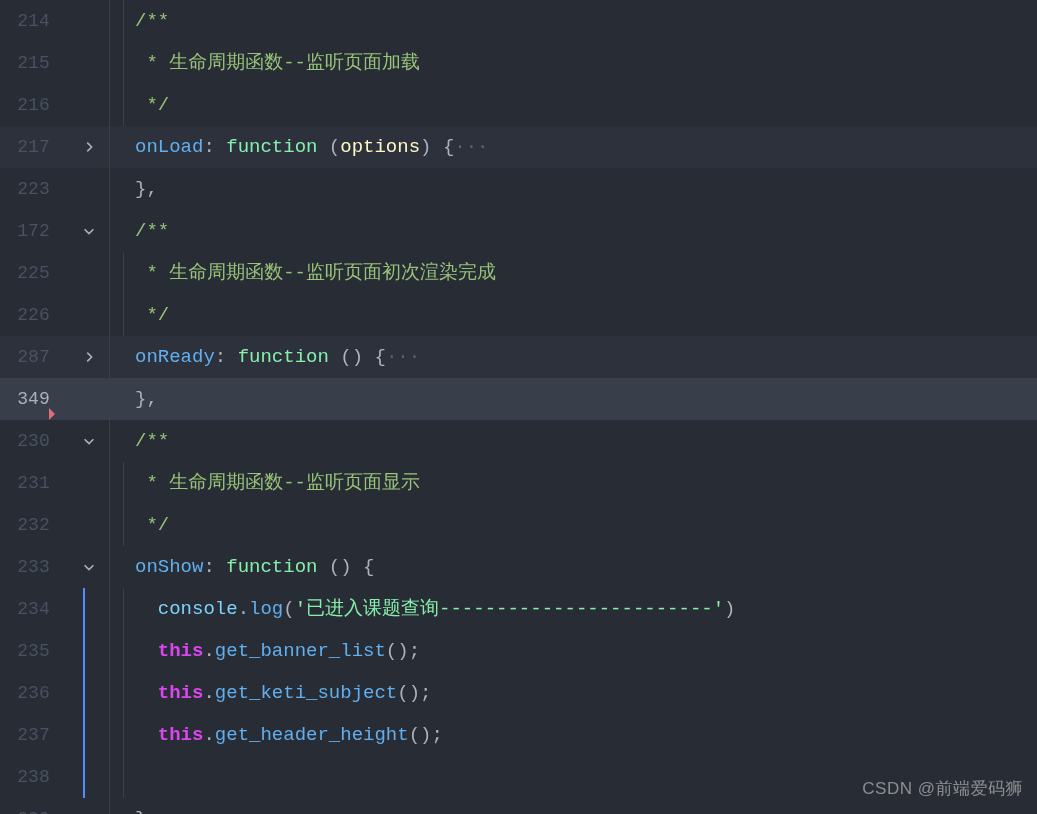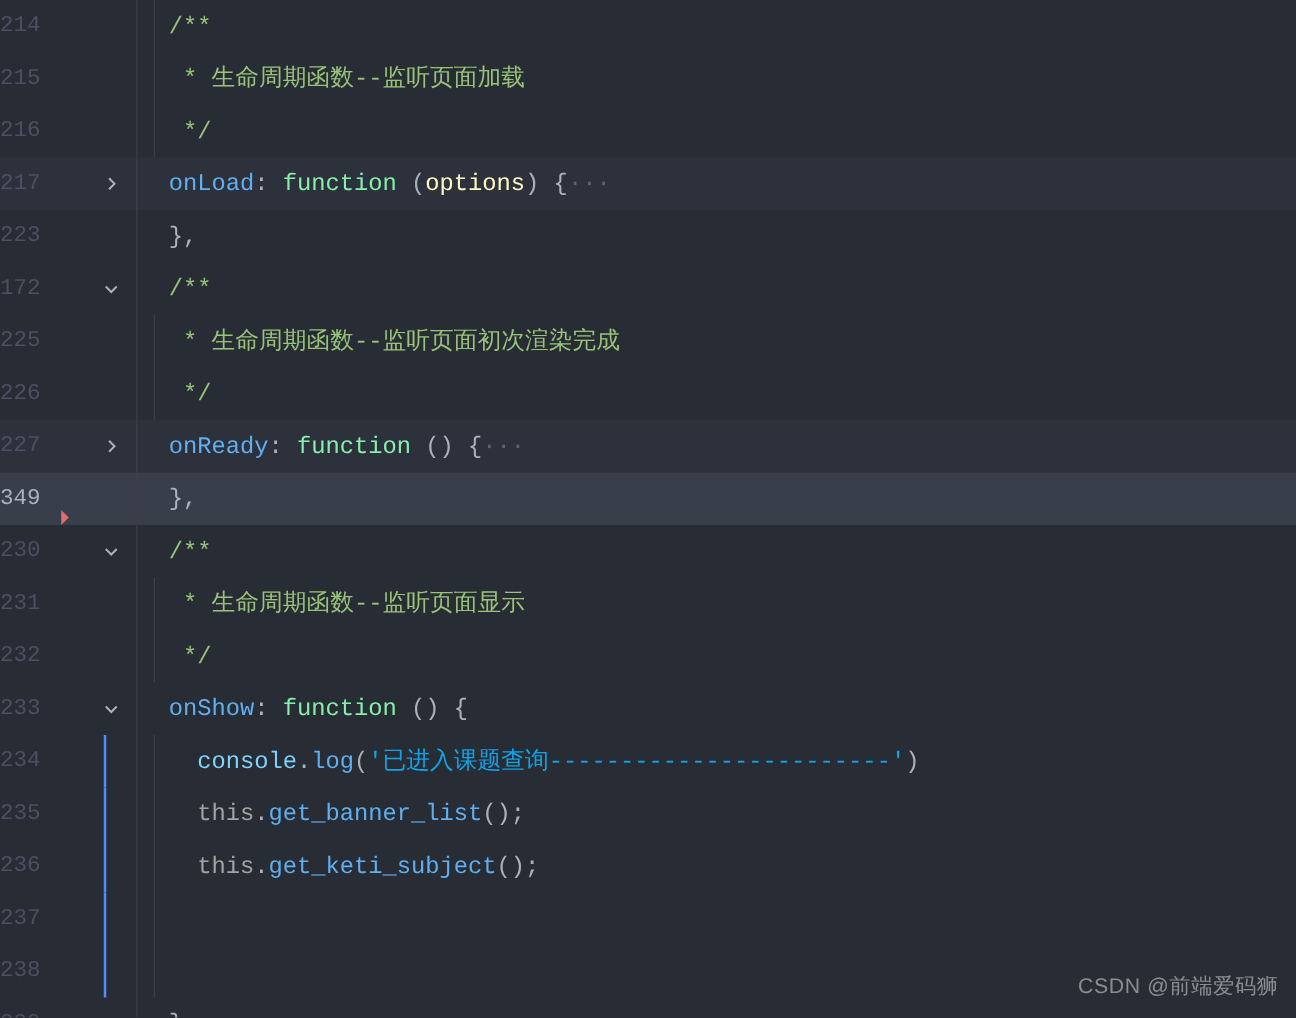--- a/index.html
+++ b/index.html
@@ -30,21 +30,21 @@
   .fold-icon svg { width: 14px; height: 14px; }
   .row {
     display: flex;
     height: 42px;
     position: relative;
   }
   .row.highlight-row { background: #2c313c; }
   .row.current-row { background: #383e4a; }
   .row .gutter-cell {
     width: 77px;
-    text-align: left;
+    text-align: center;
     color: #495162;
     line-height: 42px;
     padding-right: 10px;
     font-size: 18px;
   }
   .row .fold-cell {
     width: 28px;
     position: relative;
   }
   .row .guide-cell {
@@ -67,23 +67,23 @@
     white-space: pre;
     color: #abb2bf;
     font-size: 19px;
   }
   .tok-doc { color: #98c379; }
   .tok-key { color: #fef9c3; }
   .tok-fn { color: #61afef; }
   .tok-kw { color: #86efac; }
   .tok-param { color: #7dd3fc; }
   .tok-punct { color: #abb2bf; }
-  .tok-str { color: #0ea5e9; }
+  .tok-str { color: #86efac; }
   .tok-num { color: #d19a66; }
-  .tok-this { color: #a3a3a3; }
+  .tok-this { color: #d946ef; font-weight: bold; }
   .tok-dim { color: #5c6370; }
   .bookmark {
     position: absolute;
     left: 0;
     width: 0;
     height: 0;
     border-left: 6px solid #e06c75;
     border-top: 6px solid transparent;
     border-bottom: 6px solid transparent;
   }
@@ -178,21 +178,21 @@
       <div class="row">
         <div class="gutter-cell">226</div>
         <div class="fold-cell"></div>
         <div class="guide-cell">
           <div class="g" style="left: 4px;"></div>
           <div class="g" style="left: 18px;"></div>
         </div>
         <div class="code-cell"><span class="tok-doc"> */</span></div>
       </div>
       <div class="row highlight-row">
-        <div class="gutter-cell">227</div>
+        <div class="gutter-cell">287</div>
         <div class="fold-cell">
           <div class="fold-icon" style="top: 11px;">
             <svg viewBox="0 0 16 16" fill="none" stroke="currentColor" stroke-width="1.8">
               <path d="M6 3l5 5-5 5"></path>
             </svg>
           </div>
         </div>
         <div class="guide-cell">
           <div class="g" style="left: 4px;"></div>
         </div>
@@ -285,20 +285,21 @@
         <div class="code-cell"><span>  </span><span class="tok-this">this</span><span class="tok-punct">.</span><span class="tok-fn">get_keti_subject</span><span class="tok-punct">();</span></div>
       </div>
       <div class="row">
         <div class="gutter-cell">237</div>
         <div class="fold-cell"></div>
         <div class="guide-cell">
           <div class="g" style="left: 4px;"></div>
           <div class="g" style="left: 18px;"></div>
           <div class="g a" style="left: -22px;"></div>
         </div>
+        <div class="code-cell"><span>  </span><span class="tok-this">this</span><span class="tok-punct">.</span><span class="tok-fn">get_header_height</span><span class="tok-punct">();</span></div>
       </div>
       <div class="row">
         <div class="gutter-cell">238</div>
         <div class="fold-cell"></div>
         <div class="guide-cell">
           <div class="g" style="left: 4px;"></div>
           <div class="g" style="left: 18px;"></div>
           <div class="g a" style="left: -22px;"></div>
         </div>
       </div>

